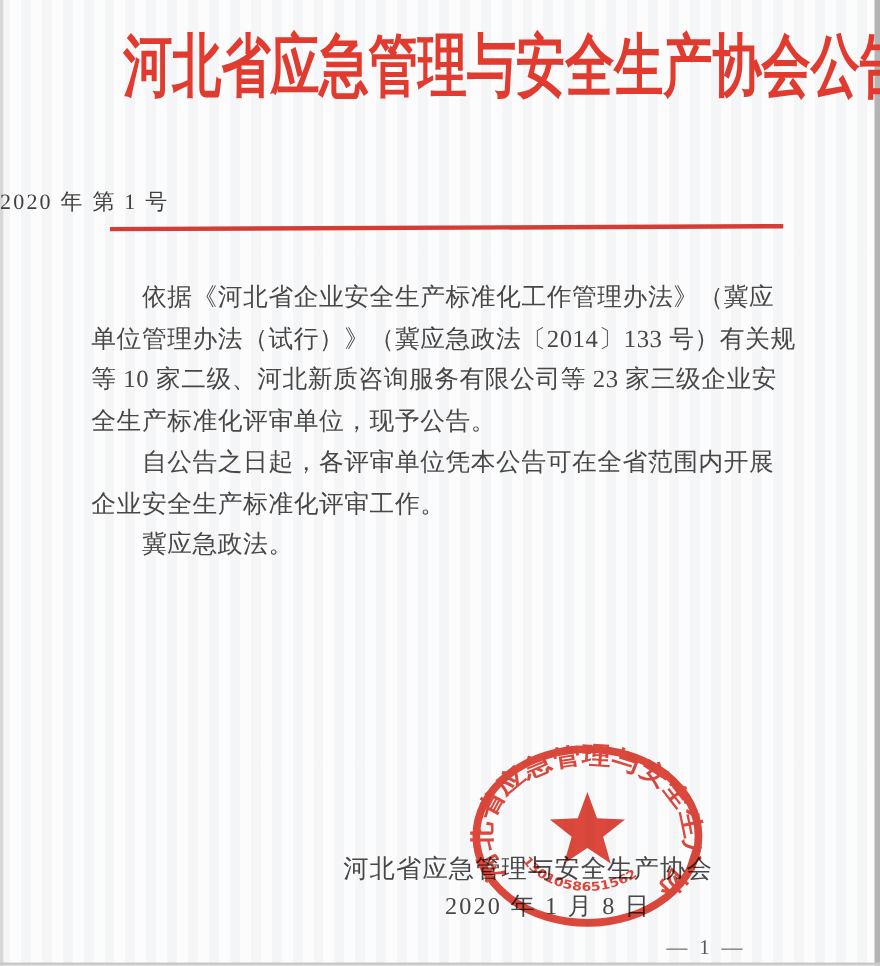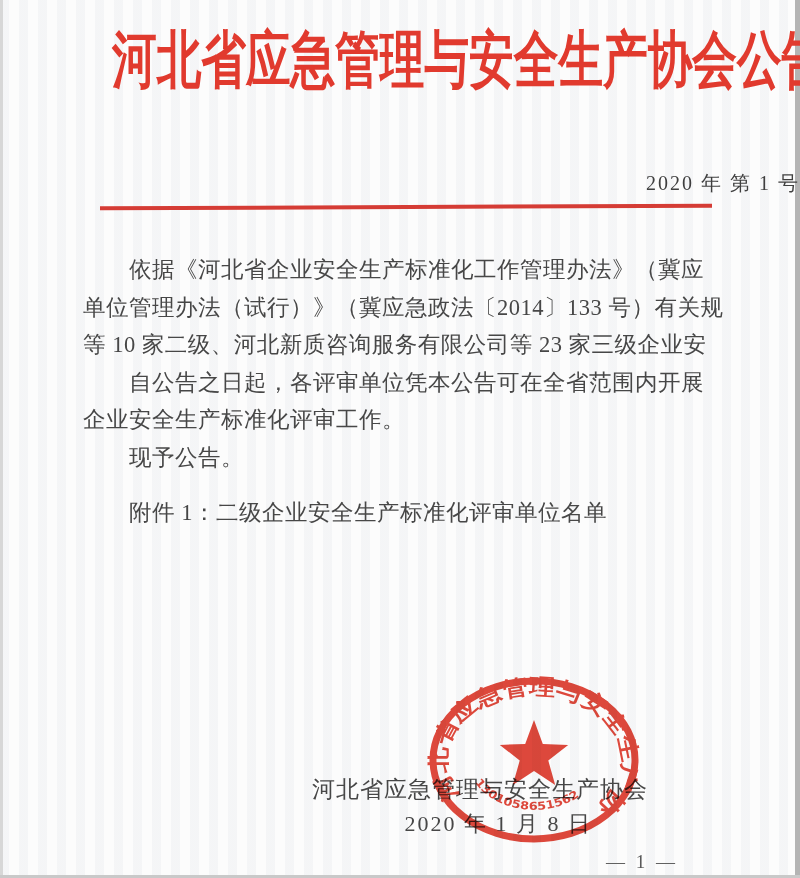--- a/index.html
+++ b/index.html
@@ -25,21 +25,21 @@
     position:absolute; top:18px; left:0; width:800px;
     text-align:center;
     font-size:62px; font-weight:bold;
     letter-spacing:0px;
     transform:scaleX(0.72);
     transform-origin:50% 50%;
     white-space:nowrap;
   }
   .issue-line {
     position:absolute; top:170px; left:0; width:800px;
-    text-align:right;
+    text-align:left;
     font-size:20px; color:#3f3f3f;
     letter-spacing:2px;
   }
   .red-rule {
     position:absolute; top:205px; left:100px; width:612px; height:4px;
     transform:rotate(-0.25deg);
   }
 
   .body-text {
     position:absolute; top:251px; left:83px; width:616px;
@@ -86,26 +86,26 @@
   <div class="doc-title" style="color:#e13a2e;">河北省应急管理与安全生产协会公告</div>
 
   <div class="issue-line">2020 年 第 1 号</div>
 
   <div class="red-rule" style="background:#d53c35;"></div>
 
   <div class="body-text">
     <div class="body-line indent">依据《河北省企业安全生产标准化工作管理办法》（冀应</div>
     <div class="body-line">单位管理办法（试行）》（冀应急政法〔2014〕133 号）有关规</div>
     <div class="body-line">等 10 家二级、河北新质咨询服务有限公司等 23 家三级企业安</div>
+    <div class="body-line">全生产标准化评审单位，现予公告。</div>
     <div class="body-line indent">自公告之日起，各评审单位凭本公告可在全省范围内开展</div>
     <div class="body-line">企业安全生产标准化评审工作。</div>
-    <div class="body-line indent">现予公告。</div>
+    <div class="body-line indent">冀应急政法。</div>
 
     <div class="attachments">
-      <div class="body-line indent">附件 1：二级企业安全生产标准化评审单位名单</div>
     </div>
   </div>
 
   <div class="signature-org">河北省应急管理与安全生产协会</div>
 
   <div class="signature-date">2020 年 1 月 8 日</div>
 
   <svg class="seal" viewBox="0 0 216 172" xmlns="http://www.w3.org/2000/svg">
 
     <ellipse cx="108" cy="86" rx="101" ry="79" fill="none" stroke="#de392b" stroke-width="7"></ellipse>

